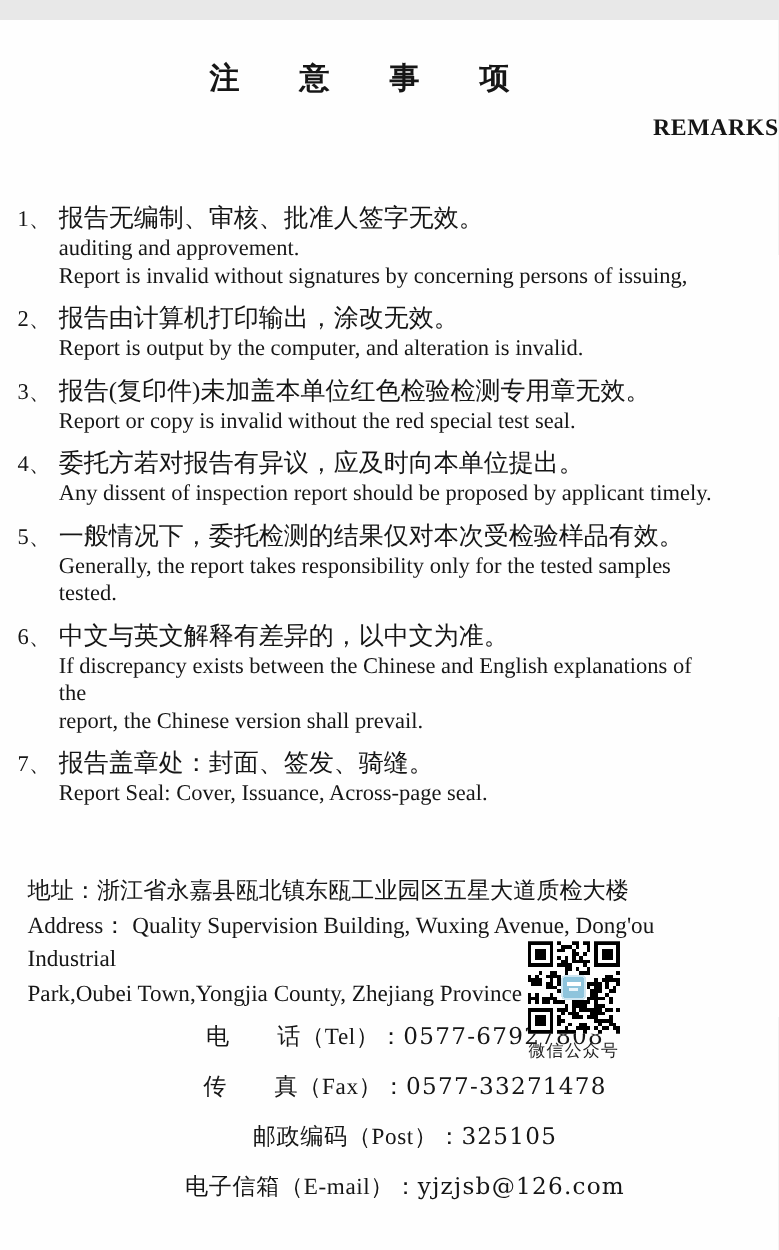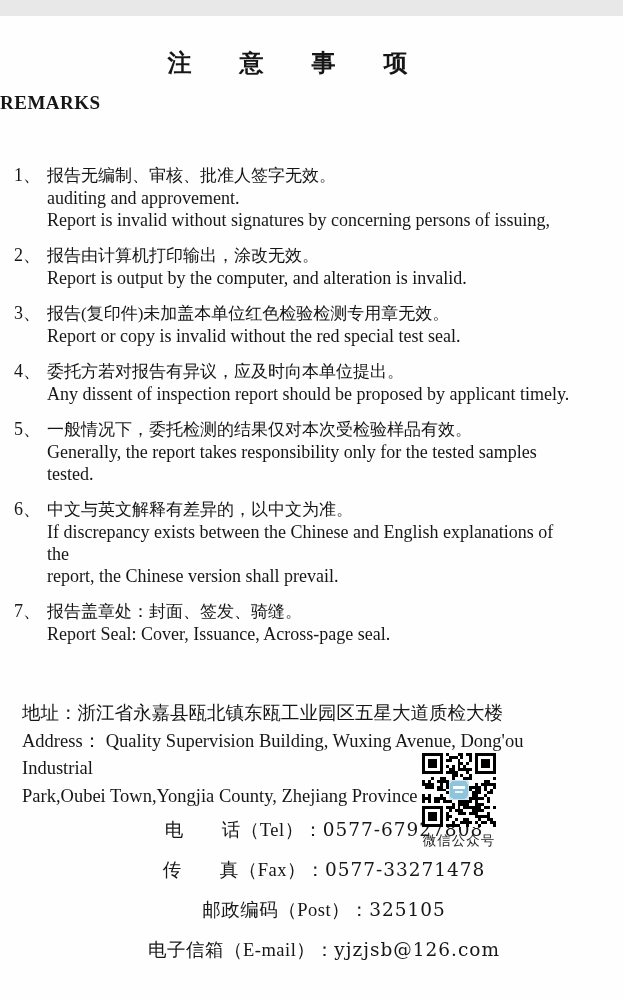--- a/index.html
+++ b/index.html
@@ -7,28 +7,28 @@
   .page {
     width:623px; height:1000px; margin:16px auto; position:relative;
     background:#fefefe; color:#161616; overflow:hidden;
     font-family:"Liberation Serif","DejaVu Serif",serif;
   }
   .title-zh {
     padding-top:33px; text-align:center; font-size:24px; font-weight:700;
     letter-spacing:2em; line-height:28px; white-space:nowrap;
   }
   .title-en {
-    text-align:left; font-size:19px; font-weight:700; margin-top:15px;
+    text-align:right; font-size:19px; font-weight:700; margin-top:15px;
     letter-spacing:0.5px;
   }
   .list { margin-top:50px; padding:0 46px 0 14px; }
   .item { display:flex; margin-bottom:13px; }
   .item-num { flex:0 0 33px; font-size:18px; line-height:23px; }
   .item-body { flex:1; }
-  .line-zh { font-size:17px; line-height:23px; }
+  .line-zh { font-size:20px; line-height:23px; }
   .line-en { font-size:18px; line-height:22px; }
   .address { margin-top:55px; padding:0 36px 0 22px; }
   .address .addr-line { font-size:18.5px; line-height:27.5px; }
   .contact-section { margin-top:9px; padding-left:25px;text-align:center; }
   .contact-row { font-size:18.5px; line-height:22px; margin-bottom:18px; }
   .contact-label { letter-spacing:0.5px; }
   .contact-value { font-family:"DejaVu Serif","Liberation Serif",serif; letter-spacing:1px; }
   .qr-block { position:absolute; left:416px; top:737px; width:86px; text-align:center; }
   .qr-block svg { display:block; margin:0 auto; }
   .qr-caption { margin-top:5px; font-size:13.5px; letter-spacing:1px; color:#222;text-align:center; }

